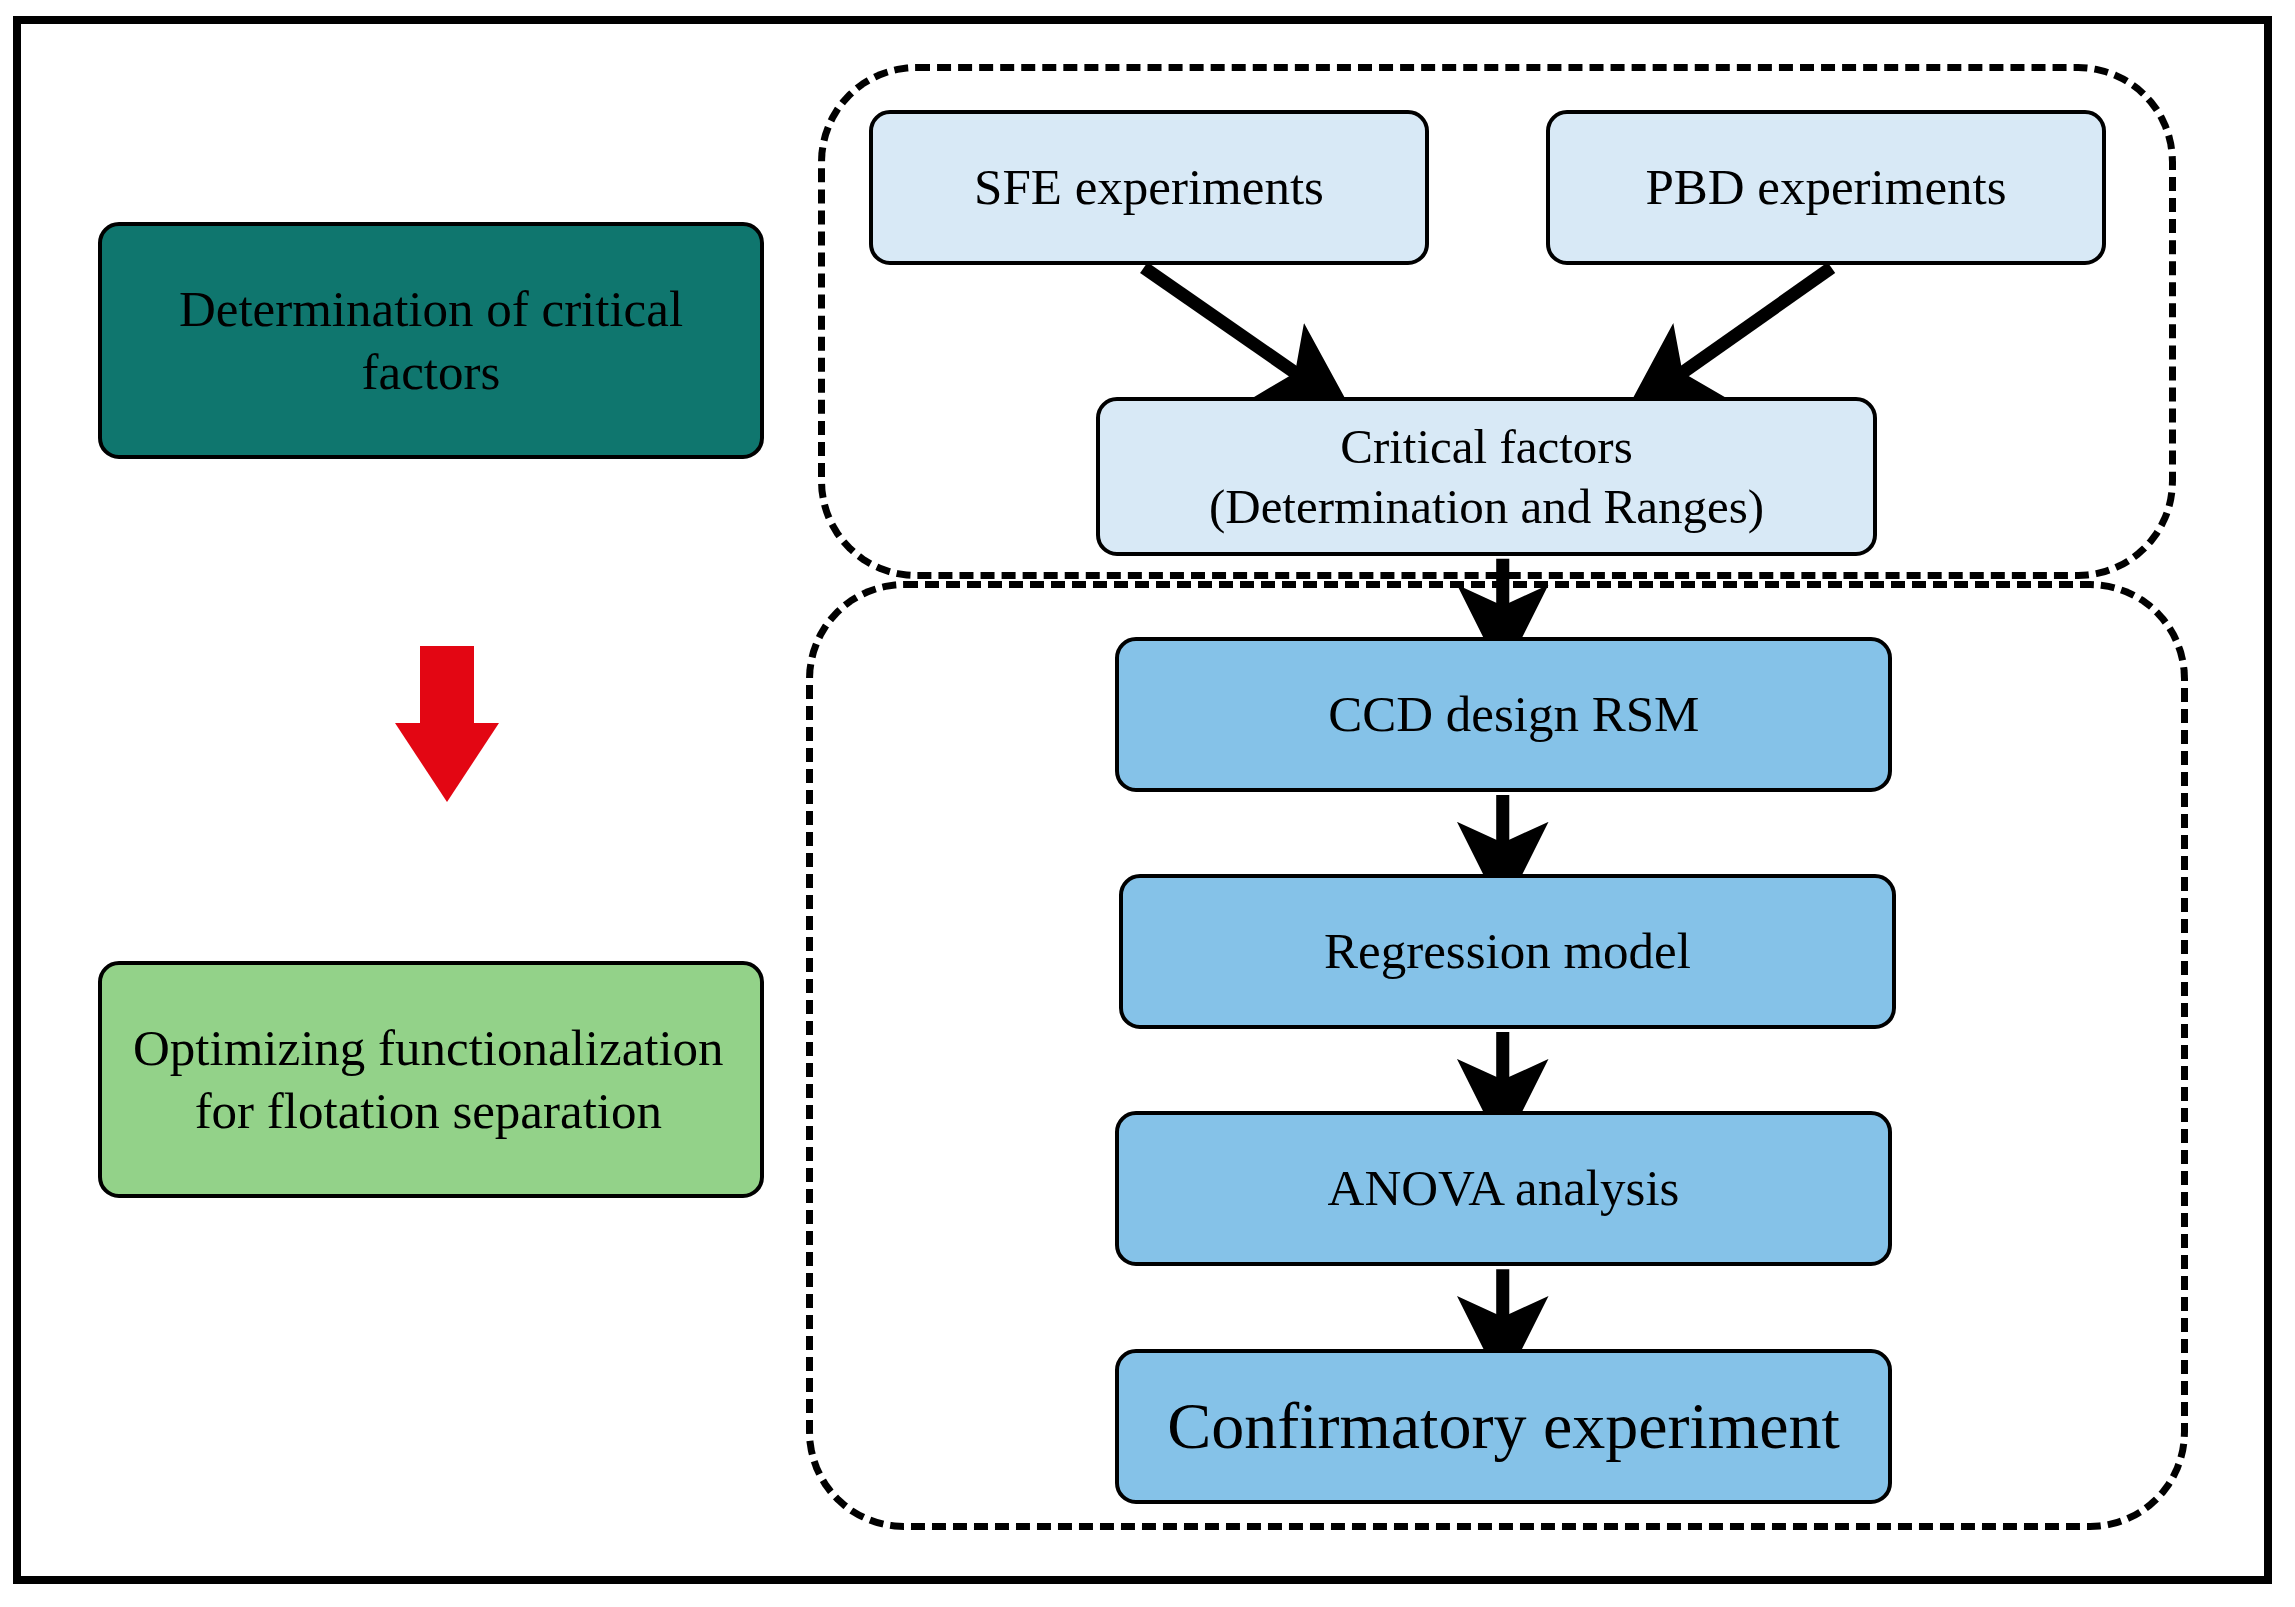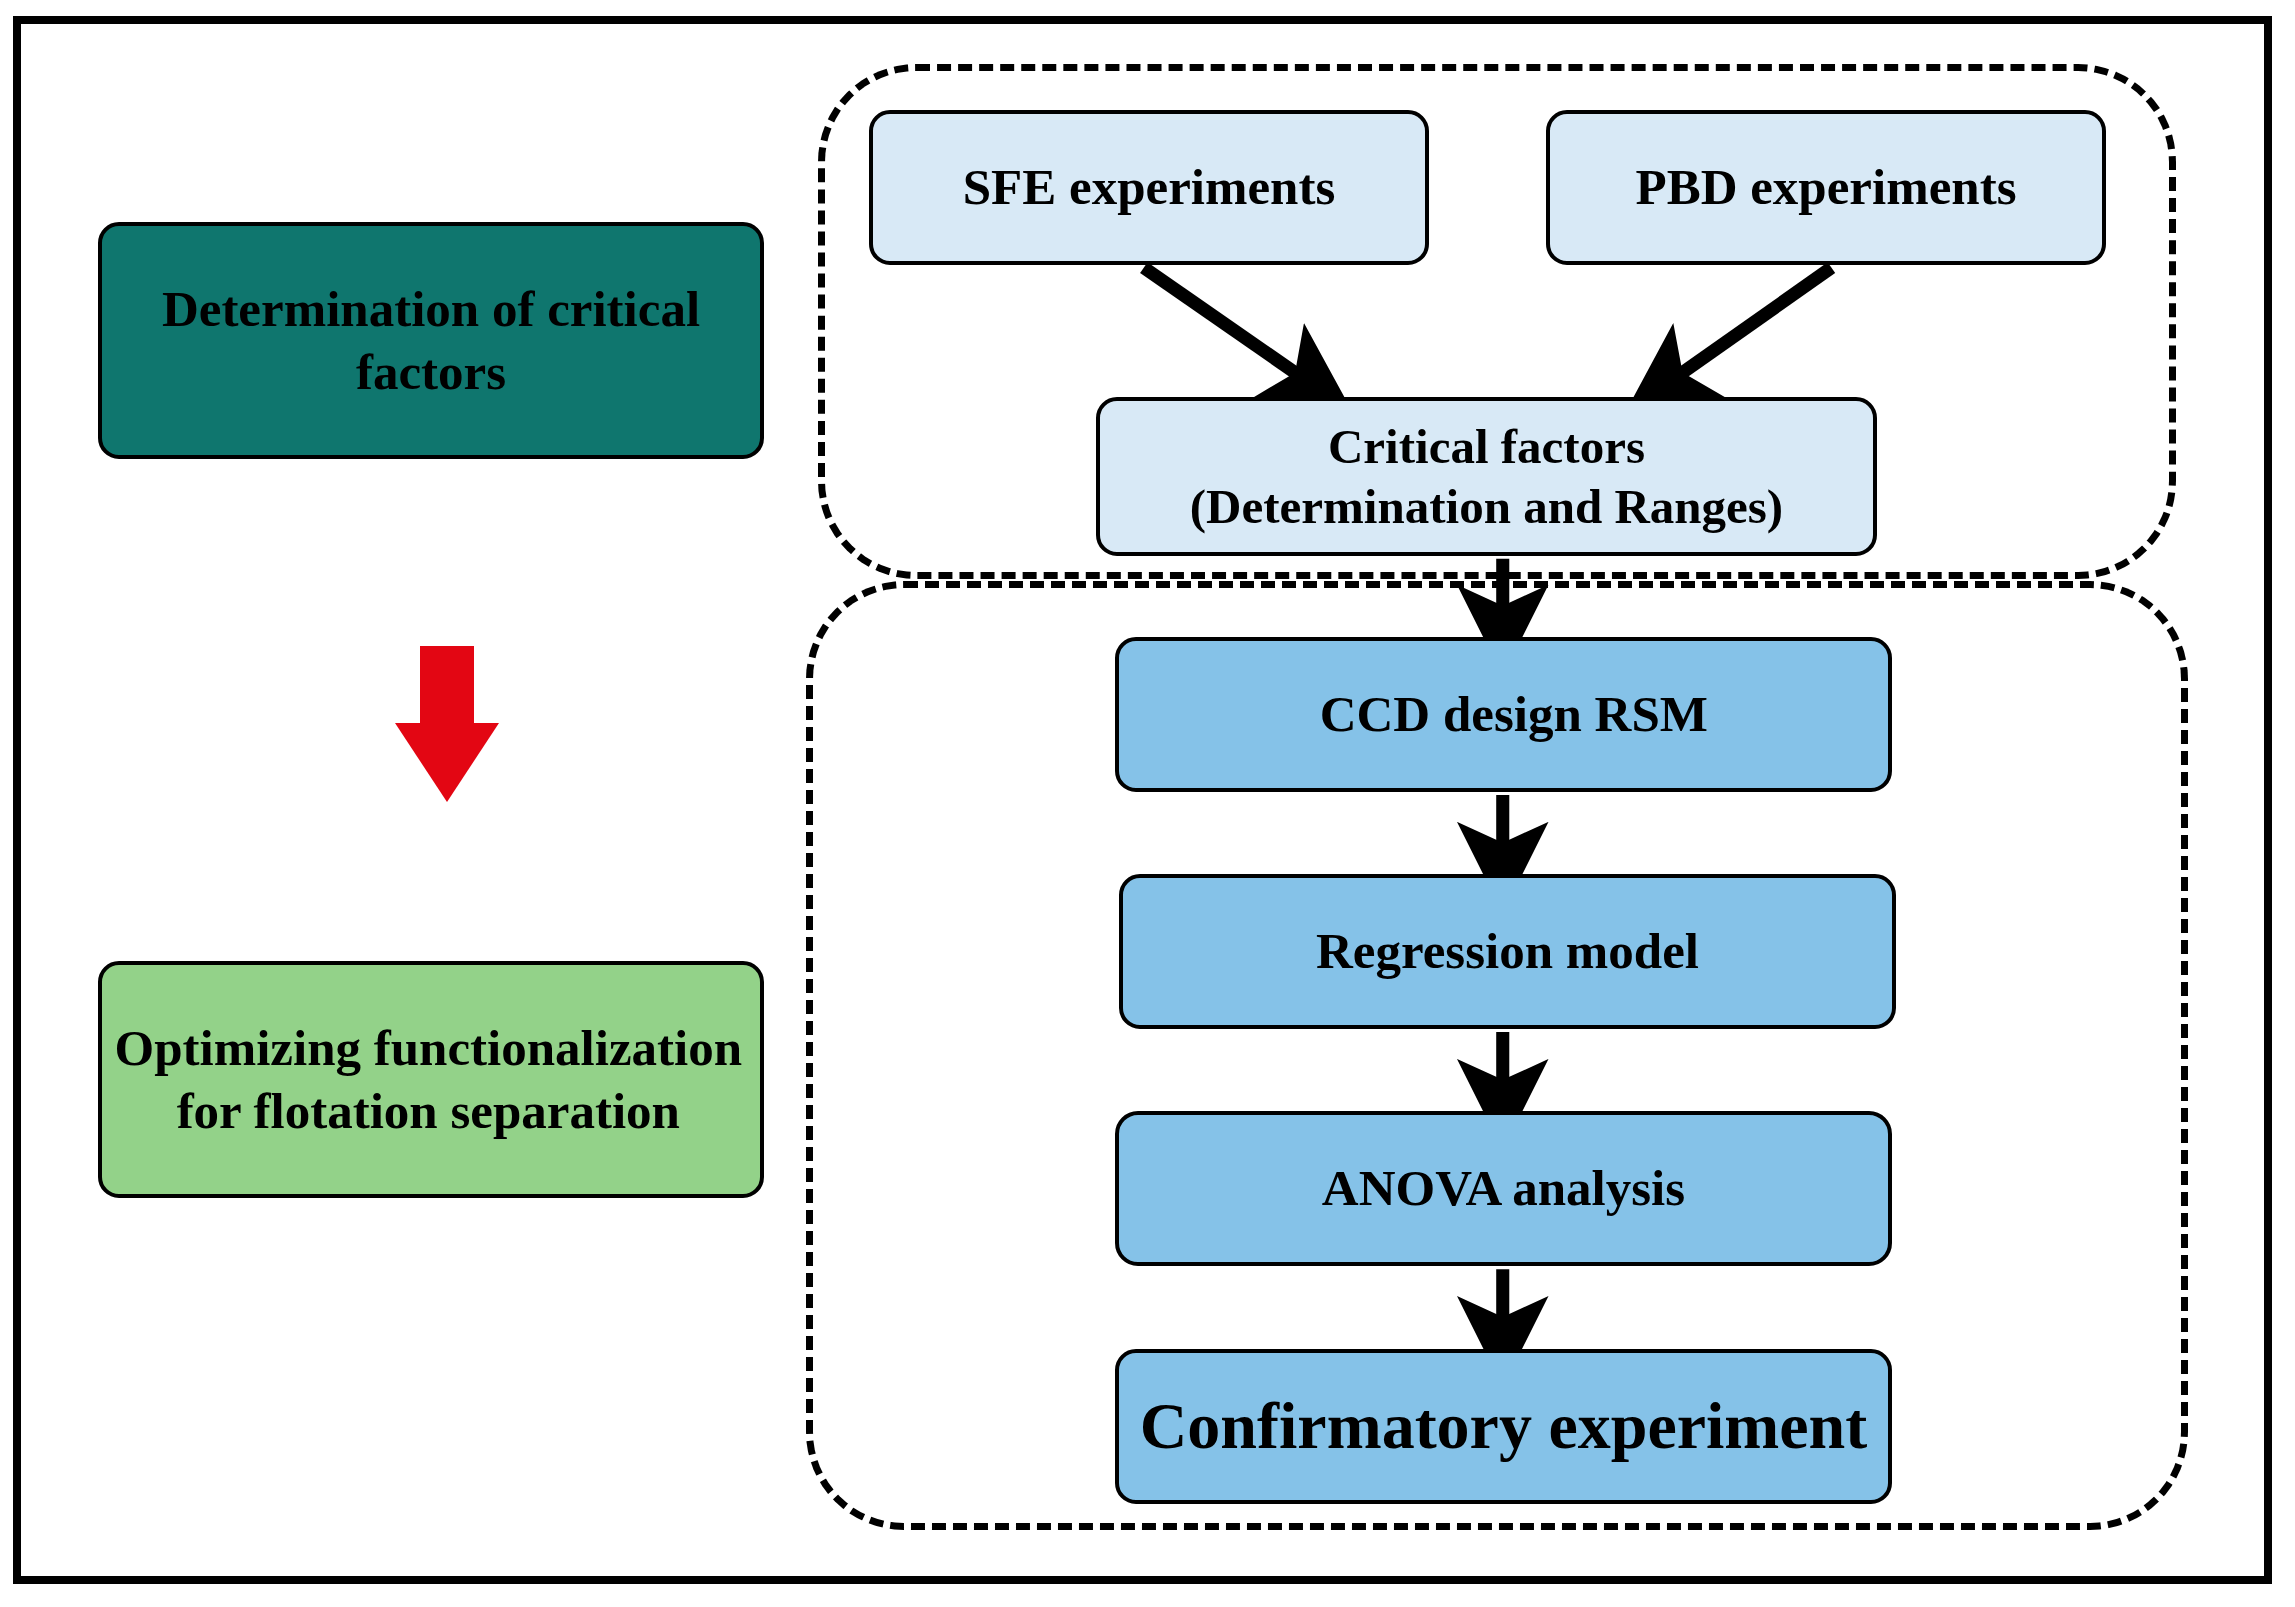--- a/index.html
+++ b/index.html
@@ -52,21 +52,21 @@
   
   .node {
     position: absolute;
     box-sizing: border-box;
     border: 4.1px solid #000000;
     border-radius: 21px;
     display: flex;
     align-items: center;
     justify-content: center;
     text-align: center;
-    font-weight: bold;
+    font-weight: normal;
     color: #000000;
     line-height: 1.22;
     padding: 3.3px 11.4px;
   }
   .node-light-blue { background: #d8e9f6; }
   .node-blue       { background: #85c2e8; }
   .node-light-green{ background: #0f766e; }
   .node-green      { background: #93d289; }
 
   
@@ -105,21 +105,21 @@
     left: 1096px;
     top: 397px;
     width: 781px;
     height: 159px;
     font-size: 49px;
   }
 
   
   #node-ccd    { left: 1115px; top: 637px;  width: 777px; height: 155px; font-size: 51px; padding-left: 32px; }
   #node-regression { left: 1119px; top: 874px; width: 777px; height: 155px; font-size: 51px; }
-  #node-anova  { left: 1115px; top: 1111px; width: 777px; height: 155px; font-size: 51px; border-radius: 23px; }
+  #node-anova  { left: 1115px; top: 1111px; width: 777px; height: 155px; font-size: 51px; }
   #node-confirm{ left: 1115px; top: 1349px; width: 777px; height: 155px; font-size: 66px; }
 
   
   #arrow-layer {
     position: absolute;
     left: 0;
     top: 0;
     width: 2295px;
     height: 1608px;
     pointer-events: none;

